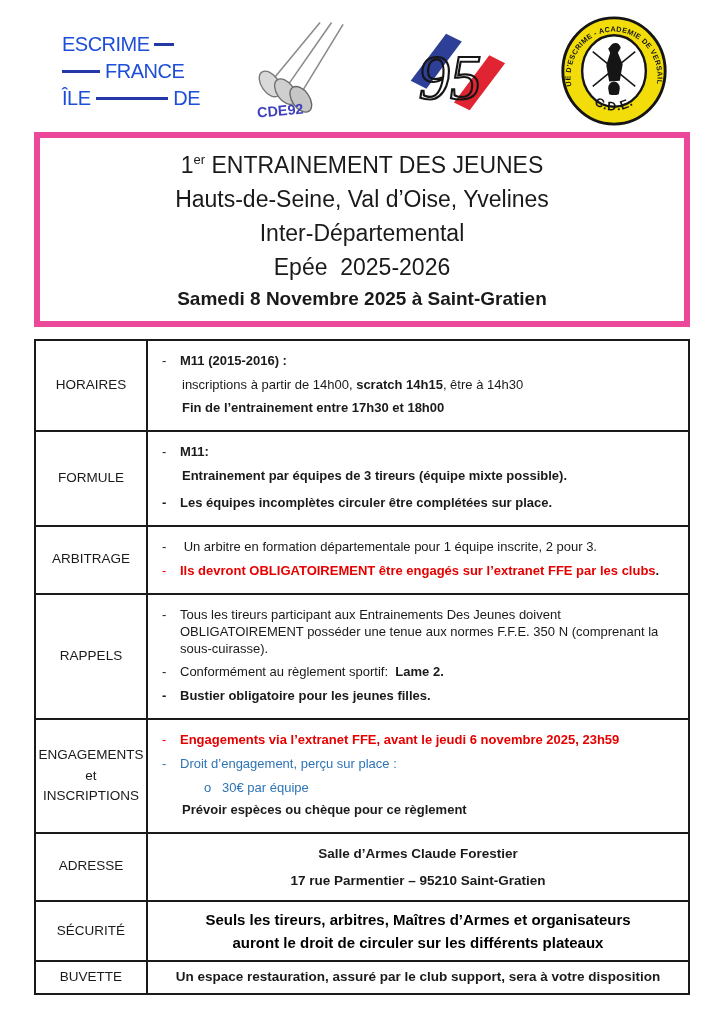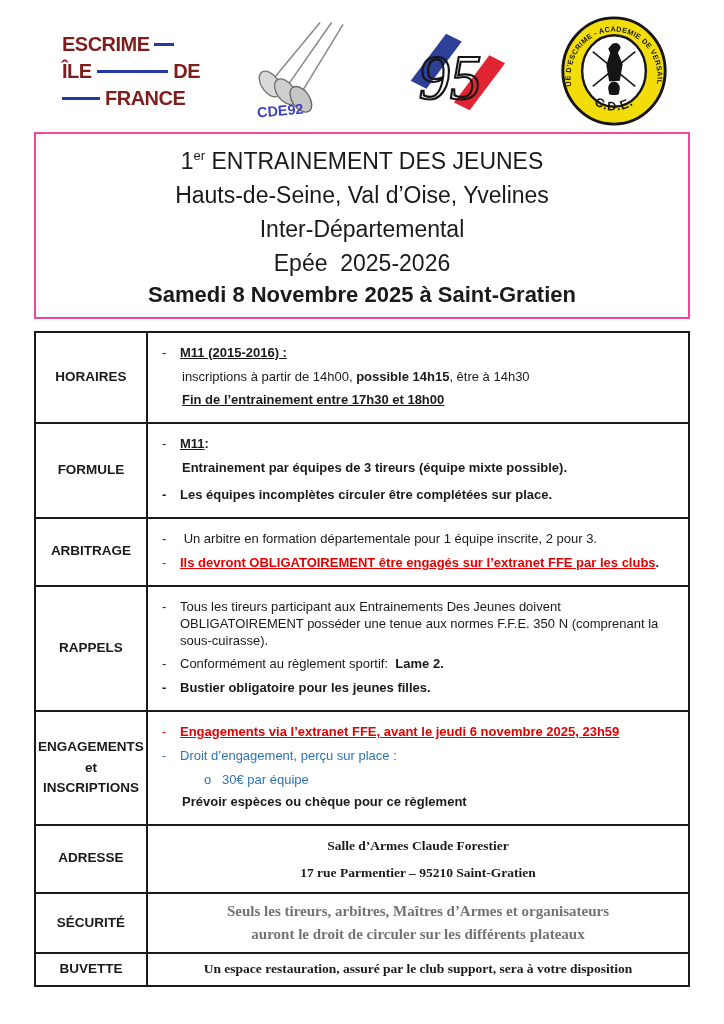--- a/index.html
+++ b/index.html
@@ -5,73 +5,73 @@
   * { box-sizing: border-box; margin: 0; padding: 0; }
   html, body { background: #ffffff; }
   body {
     width: 724px; height: 1024px; margin: 0 auto; overflow: hidden;
     font-family: "Liberation Sans", sans-serif; color: #1a1a1a; position: relative;
   }
 
   
   .header { display: flex; align-items: center; justify-content: space-between;
             padding: 16px 54px 0 62px; height: 126px; }
-  .logo-idf { color: #7f1d1d; font-weight: 700; font-size: 20px; width: 138px;
+  .logo-idf { color: #1d4ed8; font-weight: 400; font-size: 20px; width: 138px;
               letter-spacing: -0.5px; }
   .idf-row { display: flex; align-items: center; height: 27px; }
   .idf-bar { height: 3px; background: #2438a8; }
 
   
-  .title-box { margin: 6px 34px 0 34px; border: 2px solid #ec4899;
+  .title-box { margin: 6px 34px 0 34px; border: 6px solid #ec4899;
                text-align: center; padding: 5px 4px 8px 4px; }
   .title-line { font-size: 23px; line-height: 34px; white-space: pre-wrap; }
   .title-line sup { font-size: 13px; vertical-align: super; }
-  .title-date { font-size: 22px; line-height: 29px; font-weight: 600; }
+  .title-date { font-size: 19px; line-height: 29px; font-weight: 600; }
 
   
   table.info { width: 656px; margin: 12px 34px 0 34px; border-collapse: collapse;
                table-layout: fixed; }
   td { border: 2px solid #1a1a1a; vertical-align: middle; }
-  td.label { width: 112px; text-align: center; font-weight: 700; font-size: 13.5px;
+  td.label { width: 112px; text-align: center; font-weight: 400; font-size: 13.5px;
              padding: 4px 2px; line-height: 1.55; border-radius: 11px; }
   td.content { padding: 5px 10px 6px 12px; font-size: 13px; }
   .item { display: flex; margin: 7px 0; line-height: 1.3; }
   .item .dash { flex: 0 0 20px; padding-left: 2px; }
   .item .txt { flex: 1; white-space: pre-wrap; }
   .cont { margin: 7px 0 7px 22px; white-space: pre-wrap; line-height: 1.3; }
   .tight { margin-top: 1px; }
   .sub { display: flex; margin: 5px 0 5px 44px; line-height: 1.3; }
   .sub .o { flex: 0 0 18px; }
   .b { font-weight: 700; }
-  .u { text-decoration: underline; }
+  .u { }
   .red { color: #e60000; }
   .blue { color: #2e74b5; }
-  td.center { text-align: center; font-weight: 700; font-size: 13.5px; padding: 6px 8px; font-family: Liberation Serif, serif; }
+  td.center { text-align: center; font-weight: 700; font-size: 13.5px; padding: 6px 8px; }
   .addr-line { line-height: 2.0; }
-  .sec-line { color: #737373; font-size: 15px; line-height: 1.55; }
+  .sec-line { color: #000000; font-size: 15px; line-height: 1.55; }
   .buv-line { line-height: 1.4; text-align: center; }
 </style>
 </head>
 <body>
 
 <div class="header">
 
   <div class="logo-idf">
     <div class="idf-row">
       <span>ESCRIME</span>
       <span class="idf-bar" style="width:20px;margin-left:4px"></span>
     </div>
     <div class="idf-row">
+      <span class="idf-bar" style="width:38px;margin-right:5px"></span>
+      <span>FRANCE</span>
+    </div>
+    <div class="idf-row">
       <span>ÎLE</span>
       <span class="idf-bar" style="flex:1;margin:0 5px"></span>
       <span>DE</span>
-    </div>
-    <div class="idf-row">
-      <span class="idf-bar" style="width:38px;margin-right:5px"></span>
-      <span>FRANCE</span>
     </div>
   </div>
 
   <svg width="96" height="102" viewBox="0 0 100 105">
     <line x1="26" y1="60" x2="74" y2="2" stroke="#8a8a8a" stroke-width="1.6"></line>
     <line x1="40" y1="68" x2="86" y2="2" stroke="#8a8a8a" stroke-width="1.6"></line>
     <line x1="54" y1="76" x2="98" y2="4" stroke="#8a8a8a" stroke-width="1.6"></line>
     <ellipse cx="22" cy="66" rx="9" ry="15" transform="rotate(-35 22 66)" fill="#d9d9d9" stroke="#777777" stroke-width="1.4"></ellipse>
     <ellipse cx="38" cy="74" rx="9" ry="15" transform="rotate(-35 38 74)" fill="#cfcfcf" stroke="#6f6f6f" stroke-width="1.4"></ellipse>
     <ellipse cx="54" cy="82" rx="9" ry="15" transform="rotate(-35 54 82)" fill="#c6c6c6" stroke="#676767" stroke-width="1.4"></ellipse>
@@ -113,21 +113,21 @@
 <table class="info">
 <tbody>
 
   <tr>
     <td class="label">HORAIRES</td>
     <td class="content">
       <div class="item">
         <span class="dash">-</span>
         <span class="txt b u">M11 (2015-2016) :</span>
       </div>
-      <div class="cont tight"><span>inscriptions à partir de 14h00, </span><span class="b">possible 14h15</span><span>, être à 14h30</span></div>
+      <div class="cont tight"><span>inscriptions à partir de 14h00, </span><span class="b">scratch 14h15</span><span>, être à 14h30</span></div>
       <div class="cont b u" style="margin-top:4px">Fin de l’entrainement entre 17h30 et 18h00</div>
     </td>
   </tr>
 
   <tr>
     <td class="label">FORMULE</td>
     <td class="content">
       <div class="item">
         <span class="dash">-</span>
         <span class="txt b"><span class="u">M11</span><span>:</span></span>

